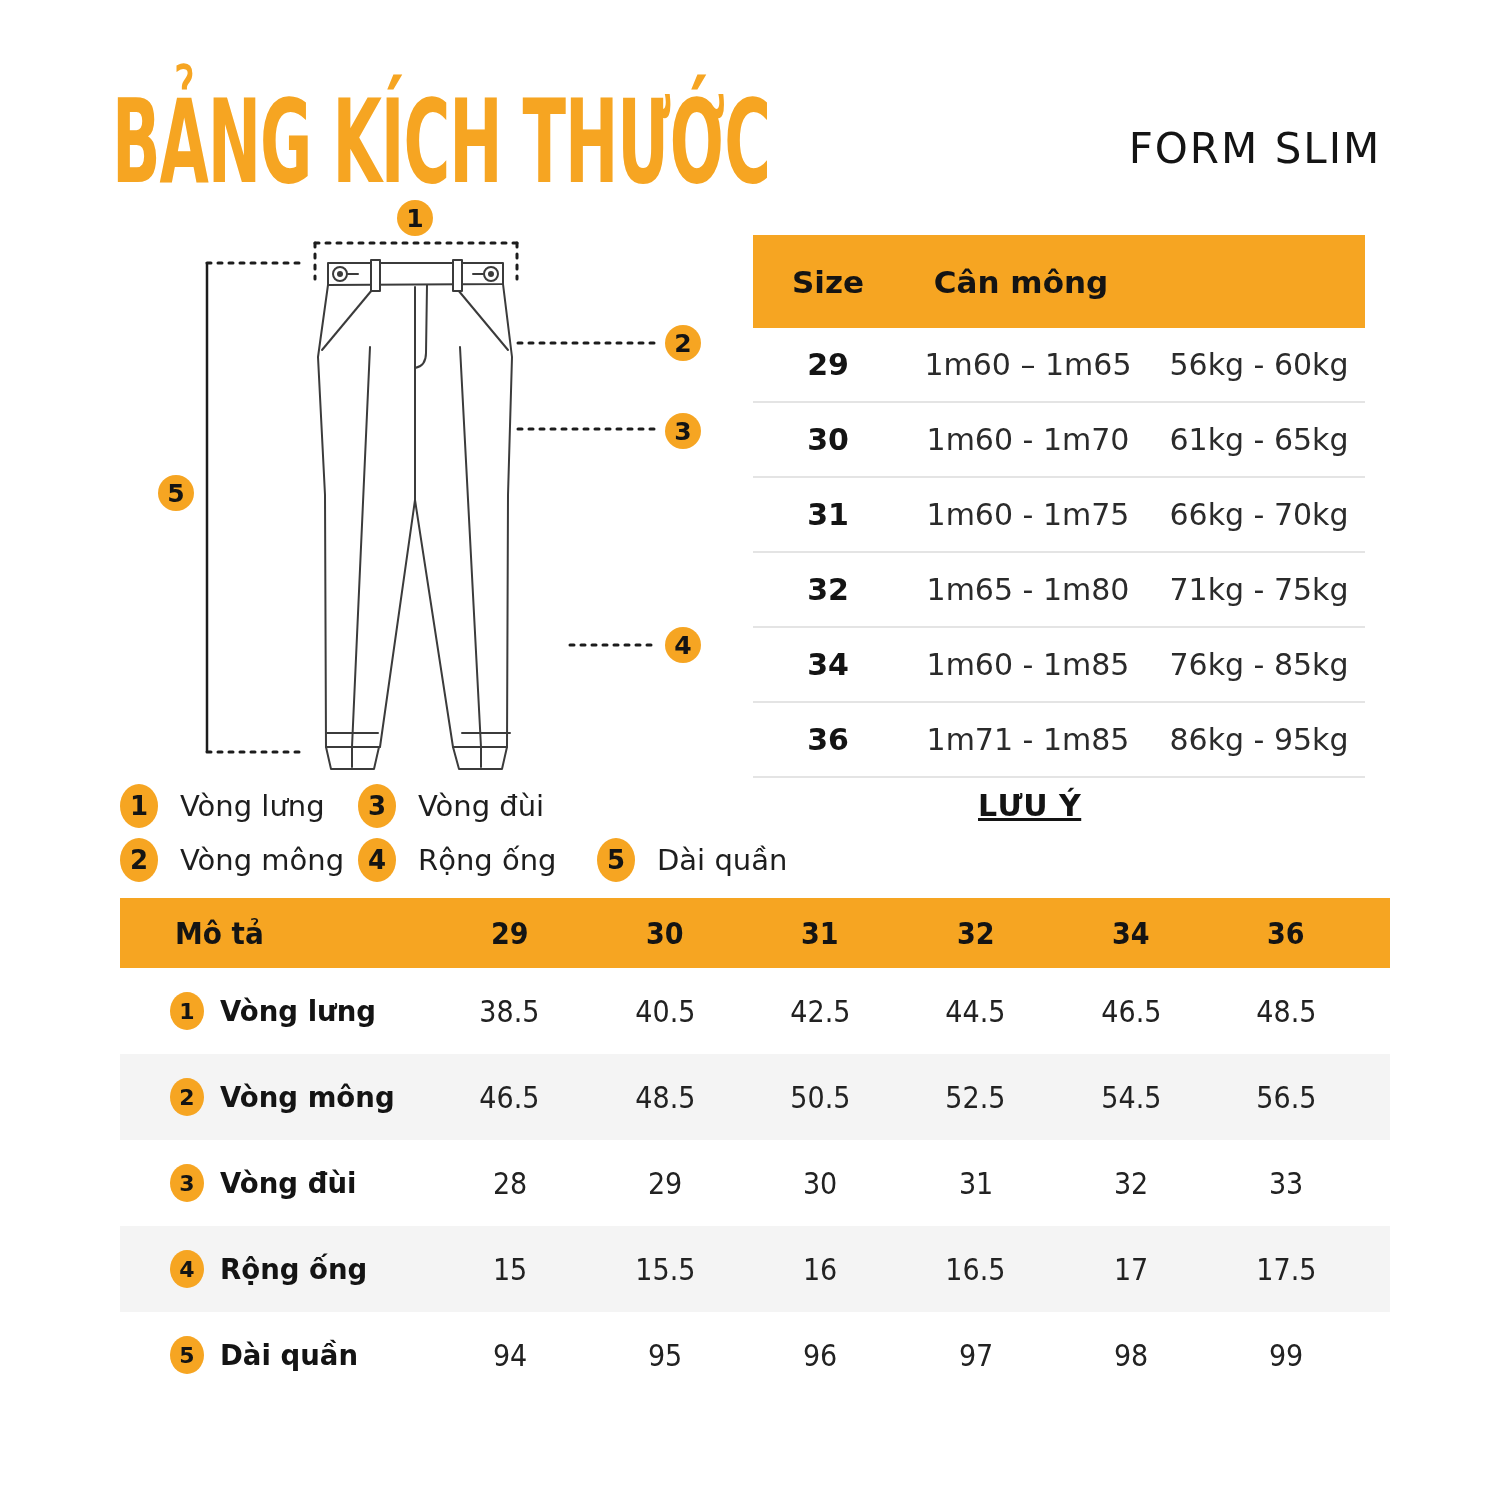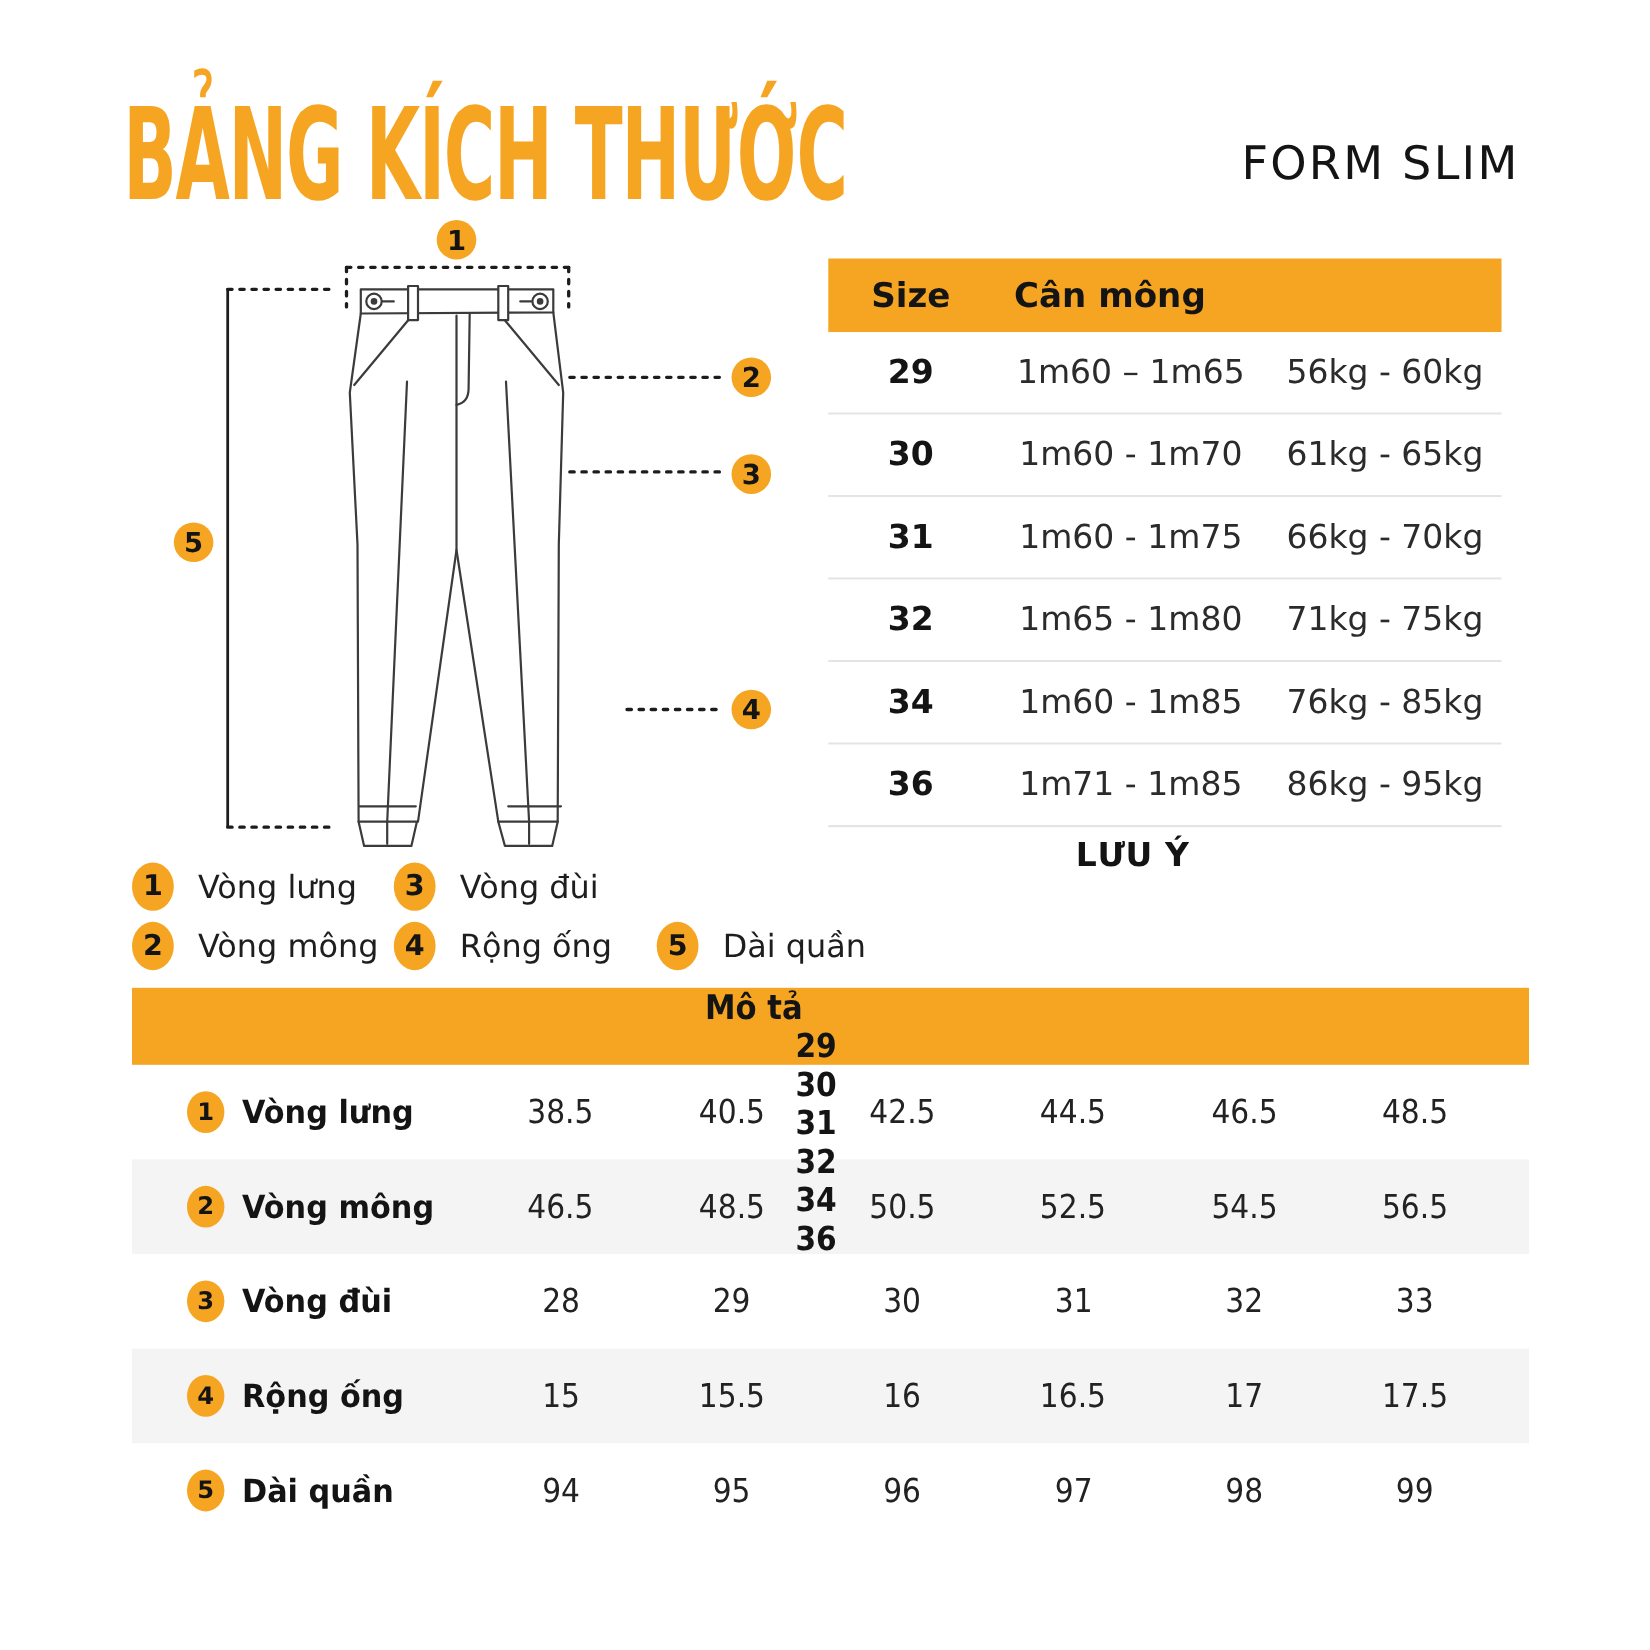--- a/index.html
+++ b/index.html
@@ -31,49 +31,49 @@
   .figure svg{display:block;width:100%;height:100%;}
   .outline{fill:none;stroke:#3b3b3b;stroke-width:2;stroke-linejoin:round;stroke-linecap:round;}
   .whitefill{fill:#ffffff;stroke:#3b3b3b;stroke-width:2;stroke-linejoin:round;}
   .dashline{fill:none;stroke:#1c1c1c;stroke-width:3;stroke-dasharray:4 7;stroke-linecap:round;}
   .solidline{fill:none;stroke:#1c1c1c;stroke-width:2.5;}
   .marker-circle{fill:var(--accent);}
   .marker-num{font-family:"DejaVu Sans","Liberation Sans",sans-serif;font-size:25px;font-weight:bold;fill:#141414;text-anchor:middle;}
   
   .size-table{position:absolute;left:753px;top:235px;width:632px;padding-right:20px;}
   .size-table .thead{
-    display:flex;align-items:center;height:67px;background:var(--accent);
-    font-size:31px;font-weight:bold;
+    display:flex;align-items:center;height:93px;background:var(--accent);
+    font-size:31px;font-weight:bold;gap:12px;
   }
   .size-table .trow{
     display:flex;align-items:center;height:75px;background:#fff;
     border-bottom:2px solid var(--line);font-size:30px;color:var(--val);
   }
   .size-table .c1{width:150px;text-align:center;}
   .size-table .c2{width:250px;text-align:center;}
   .size-table .c3{width:212px;text-align:center;}
   .size-table .trow .c1{font-weight:bold;color:var(--ink);}
   
   .legend-item{position:absolute;display:flex;align-items:center;gap:22px;height:44px;}
   .badge{
     display:flex;align-items:center;justify-content:center;
     background:var(--accent);color:#141414;font-weight:bold;
   }
   .badge.lg{width:38px;height:44px;border-radius:50%;font-size:26px;}
   .badge.sm{width:34px;height:38px;border-radius:50%;font-size:22px;}
   .legend-label{font-size:29px;color:#1e1e1e;white-space:nowrap;}
   
-  .note{position:absolute;left:978px;top:760px;width:420px;}
+  .note{position:absolute;left:978px;top:788px;width:420px;text-decoration:underline;}
   .note-title{font-size:30px;font-weight:bold;letter-spacing:0.5px;}
   .note-text{font-size:28px;color:#222;margin-top:8px;white-space:nowrap;}
   
   .spec-table{position:absolute;left:120px;top:898px;width:1270px;}
   .spec-table .thead{
     display:flex;align-items:center;height:70px;background:var(--accent);
-    padding-right:26px;font-weight:bold;flex-direction:column;
+    padding-right:26px;font-weight:bold;
   }
   .spec-table .trow{display:flex;align-items:center;height:86px;padding-right:26px;}
   .spec-table .trow.alt{background:var(--rowalt);}
   .desc-cell{width:312px;display:flex;align-items:center;gap:16px;padding-left:50px;}
   .spec-table .thead .desc-cell{font-size:31px;}
   .num-cell{flex:1;text-align:center;font-size:30px;color:#222;}
   .spec-table .thead .num-cell{font-size:30px;font-weight:bold;color:#141414;}
   .cnd{display:inline-block;transform:scaleX(0.9);}
   .row-label{font-size:29px;font-weight:bold;white-space:nowrap;display:inline-block;transform:scaleX(0.95);transform-origin:left center;}
 </style>

